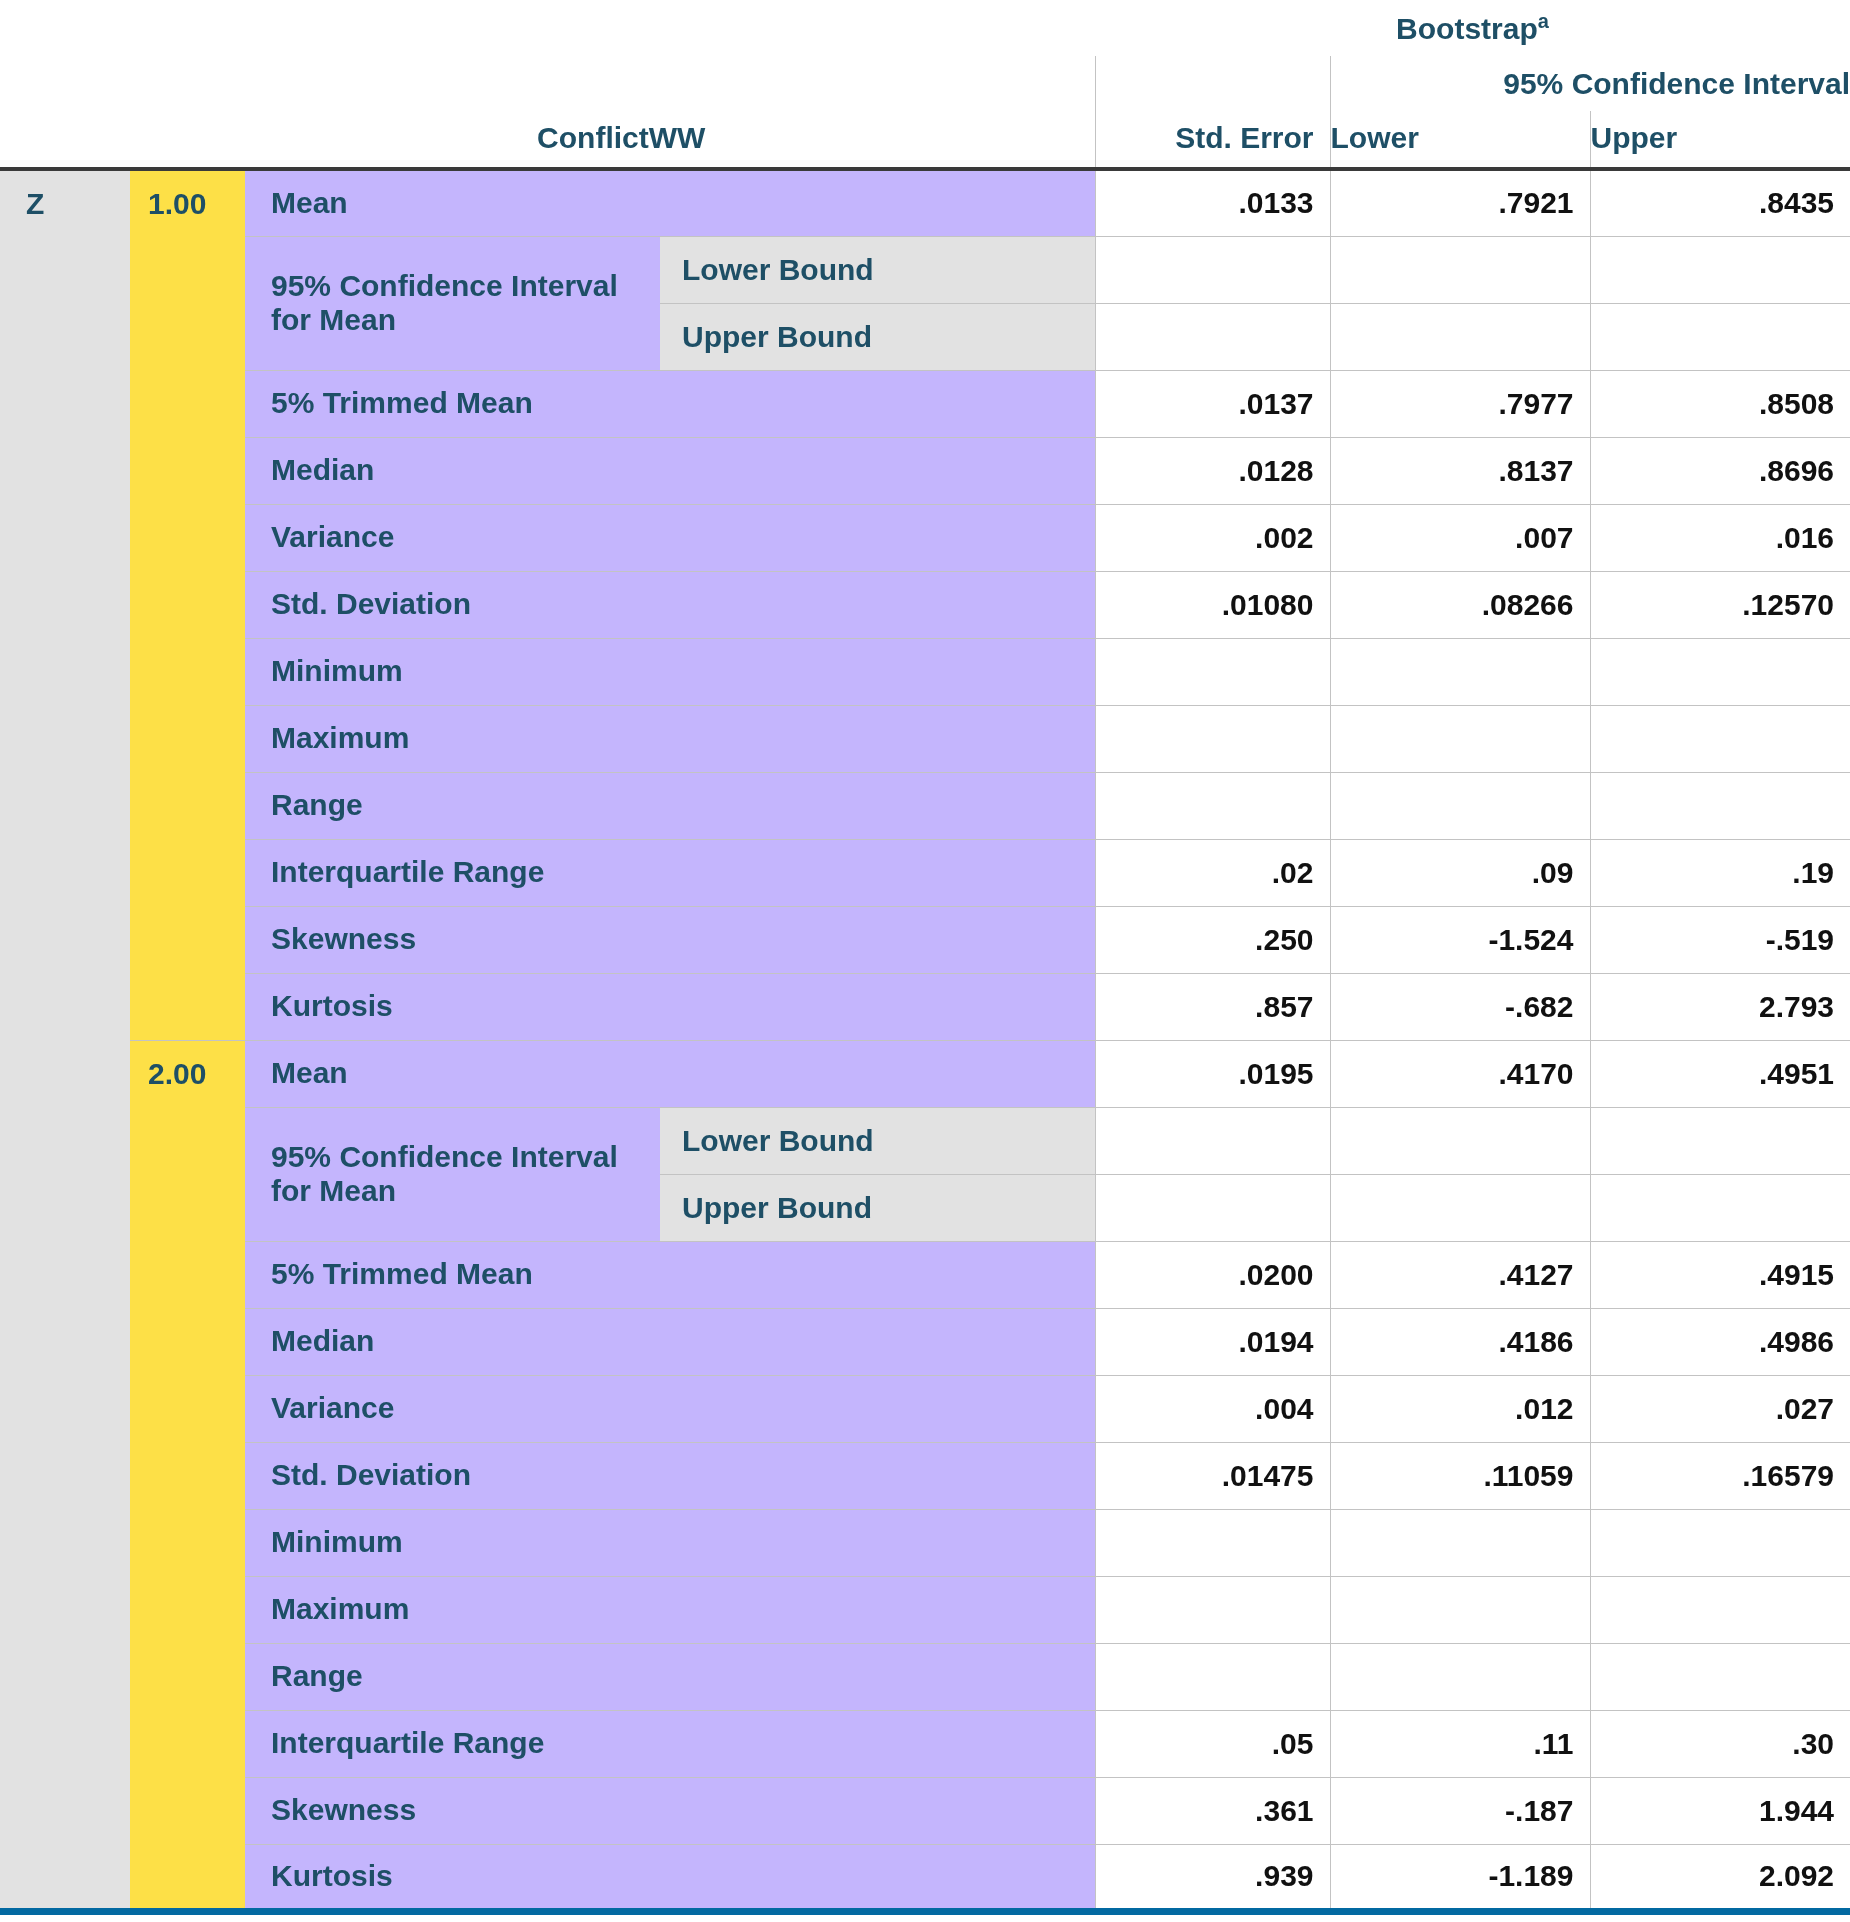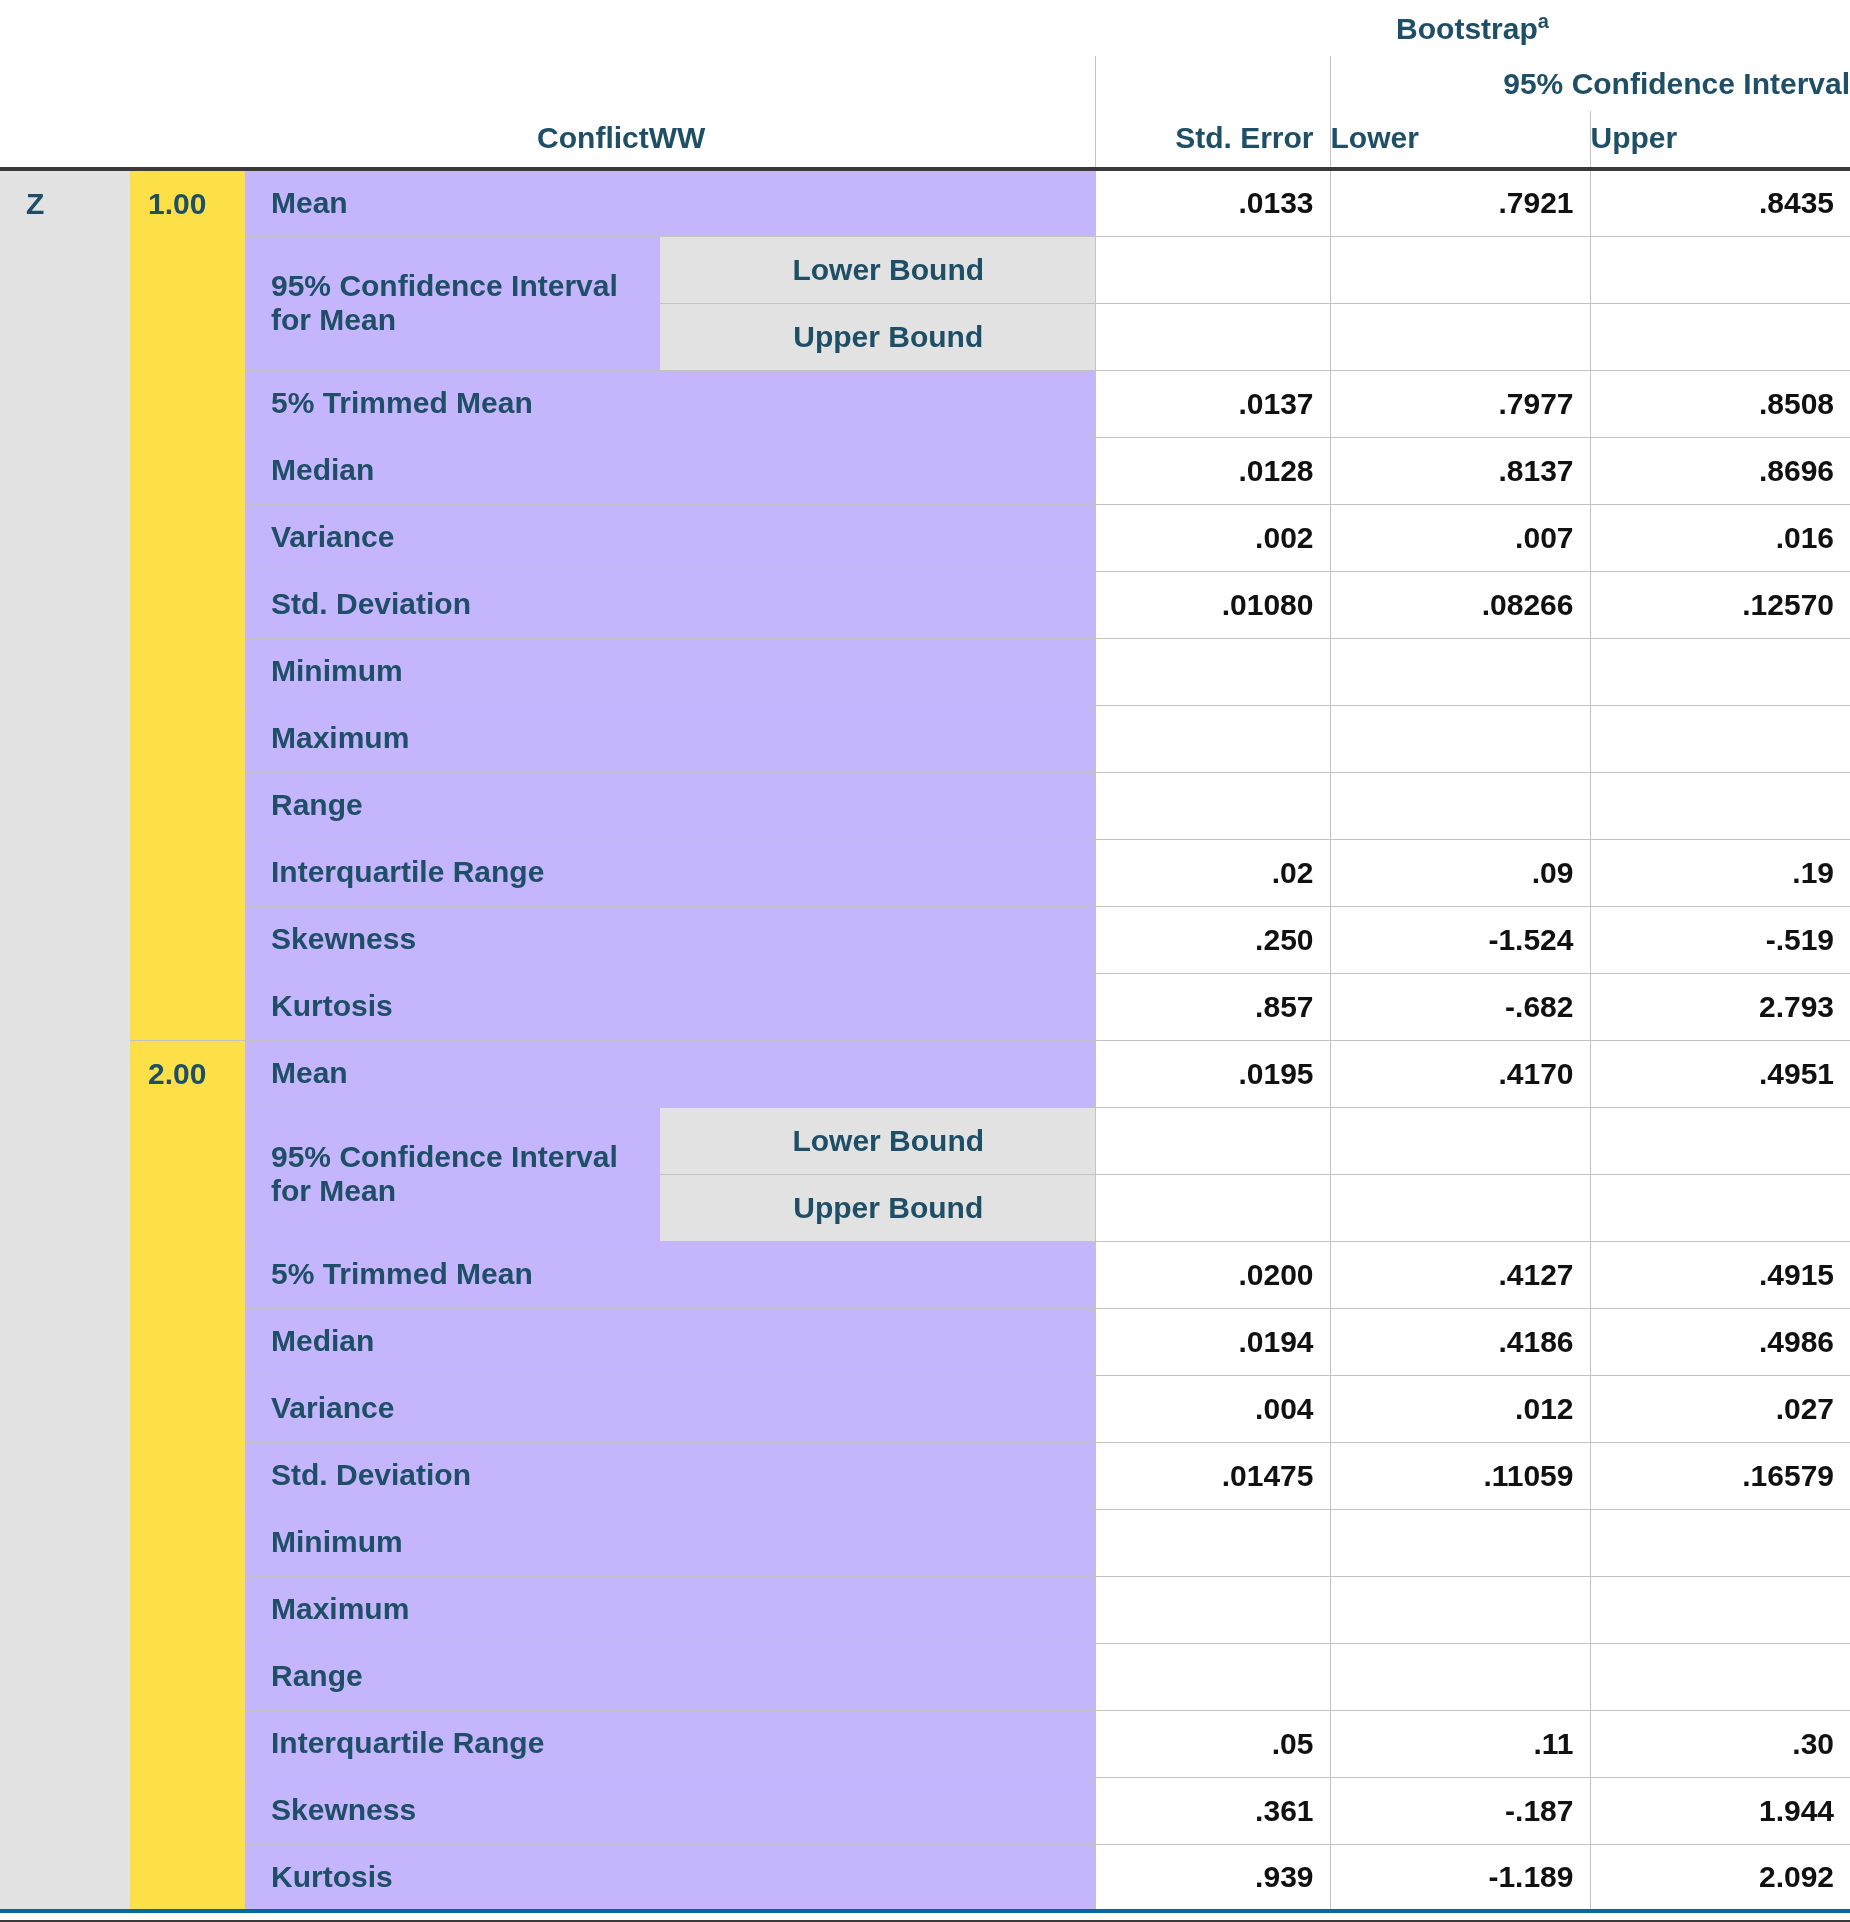--- a/index.html
+++ b/index.html
@@ -7,21 +7,21 @@
   body {
     width: 1850px;
     font-family: "Liberation Sans", "DejaVu Sans", sans-serif;
     font-weight: bold;
     color: #111111;
   }
   table.spss {
     border-collapse: collapse;
     width: 1850px;
     table-layout: fixed;
-    border-bottom: 4px solid #0369a1;
+    border-bottom: 7px solid #0369a1;
   }
   td { padding: 0; vertical-align: middle; font-size: 30px; }
 
   
   thead td { color: #1e4f66; background: #ffffff; }
   tr.h1 td { height: 56px; border-bottom: none; }
   tr.h2 td { height: 55px; border-bottom: none; }
   tr.h3 td {
     height: 58px;
     vertical-align: bottom;
@@ -44,21 +44,21 @@
     border-bottom: none;
   }
   td.gv {
     background: #fde047; color: #1e4f66;
     vertical-align: top; padding: 16px 0 0 18px;
   }
   td.st {
     background: #c4b5fd; color: #1e4f66;
     text-align: left; padding-left: 26px; line-height: 1.15;
   }
-  td.sb { background: #e2e2e2; color: #1e4f66; text-align: center; padding-left: 22px; }
+  td.sb { background: #e2e2e2; color: #1e4f66; text-align: left; padding-left: 22px; }
   td.va { background: #ffffff; text-align: right; padding-right: 16px; border-left: 1px solid #c3c3c3; color: #111111; }
   td.end { border-bottom: none; }
 
   .bottom-bar { width: 1850px; height: 4px; background: #3a3a3a; margin-top: 7px; }
 </style>
 </head>
 <body>
 
 <table class="spss">
   <colgroup>

